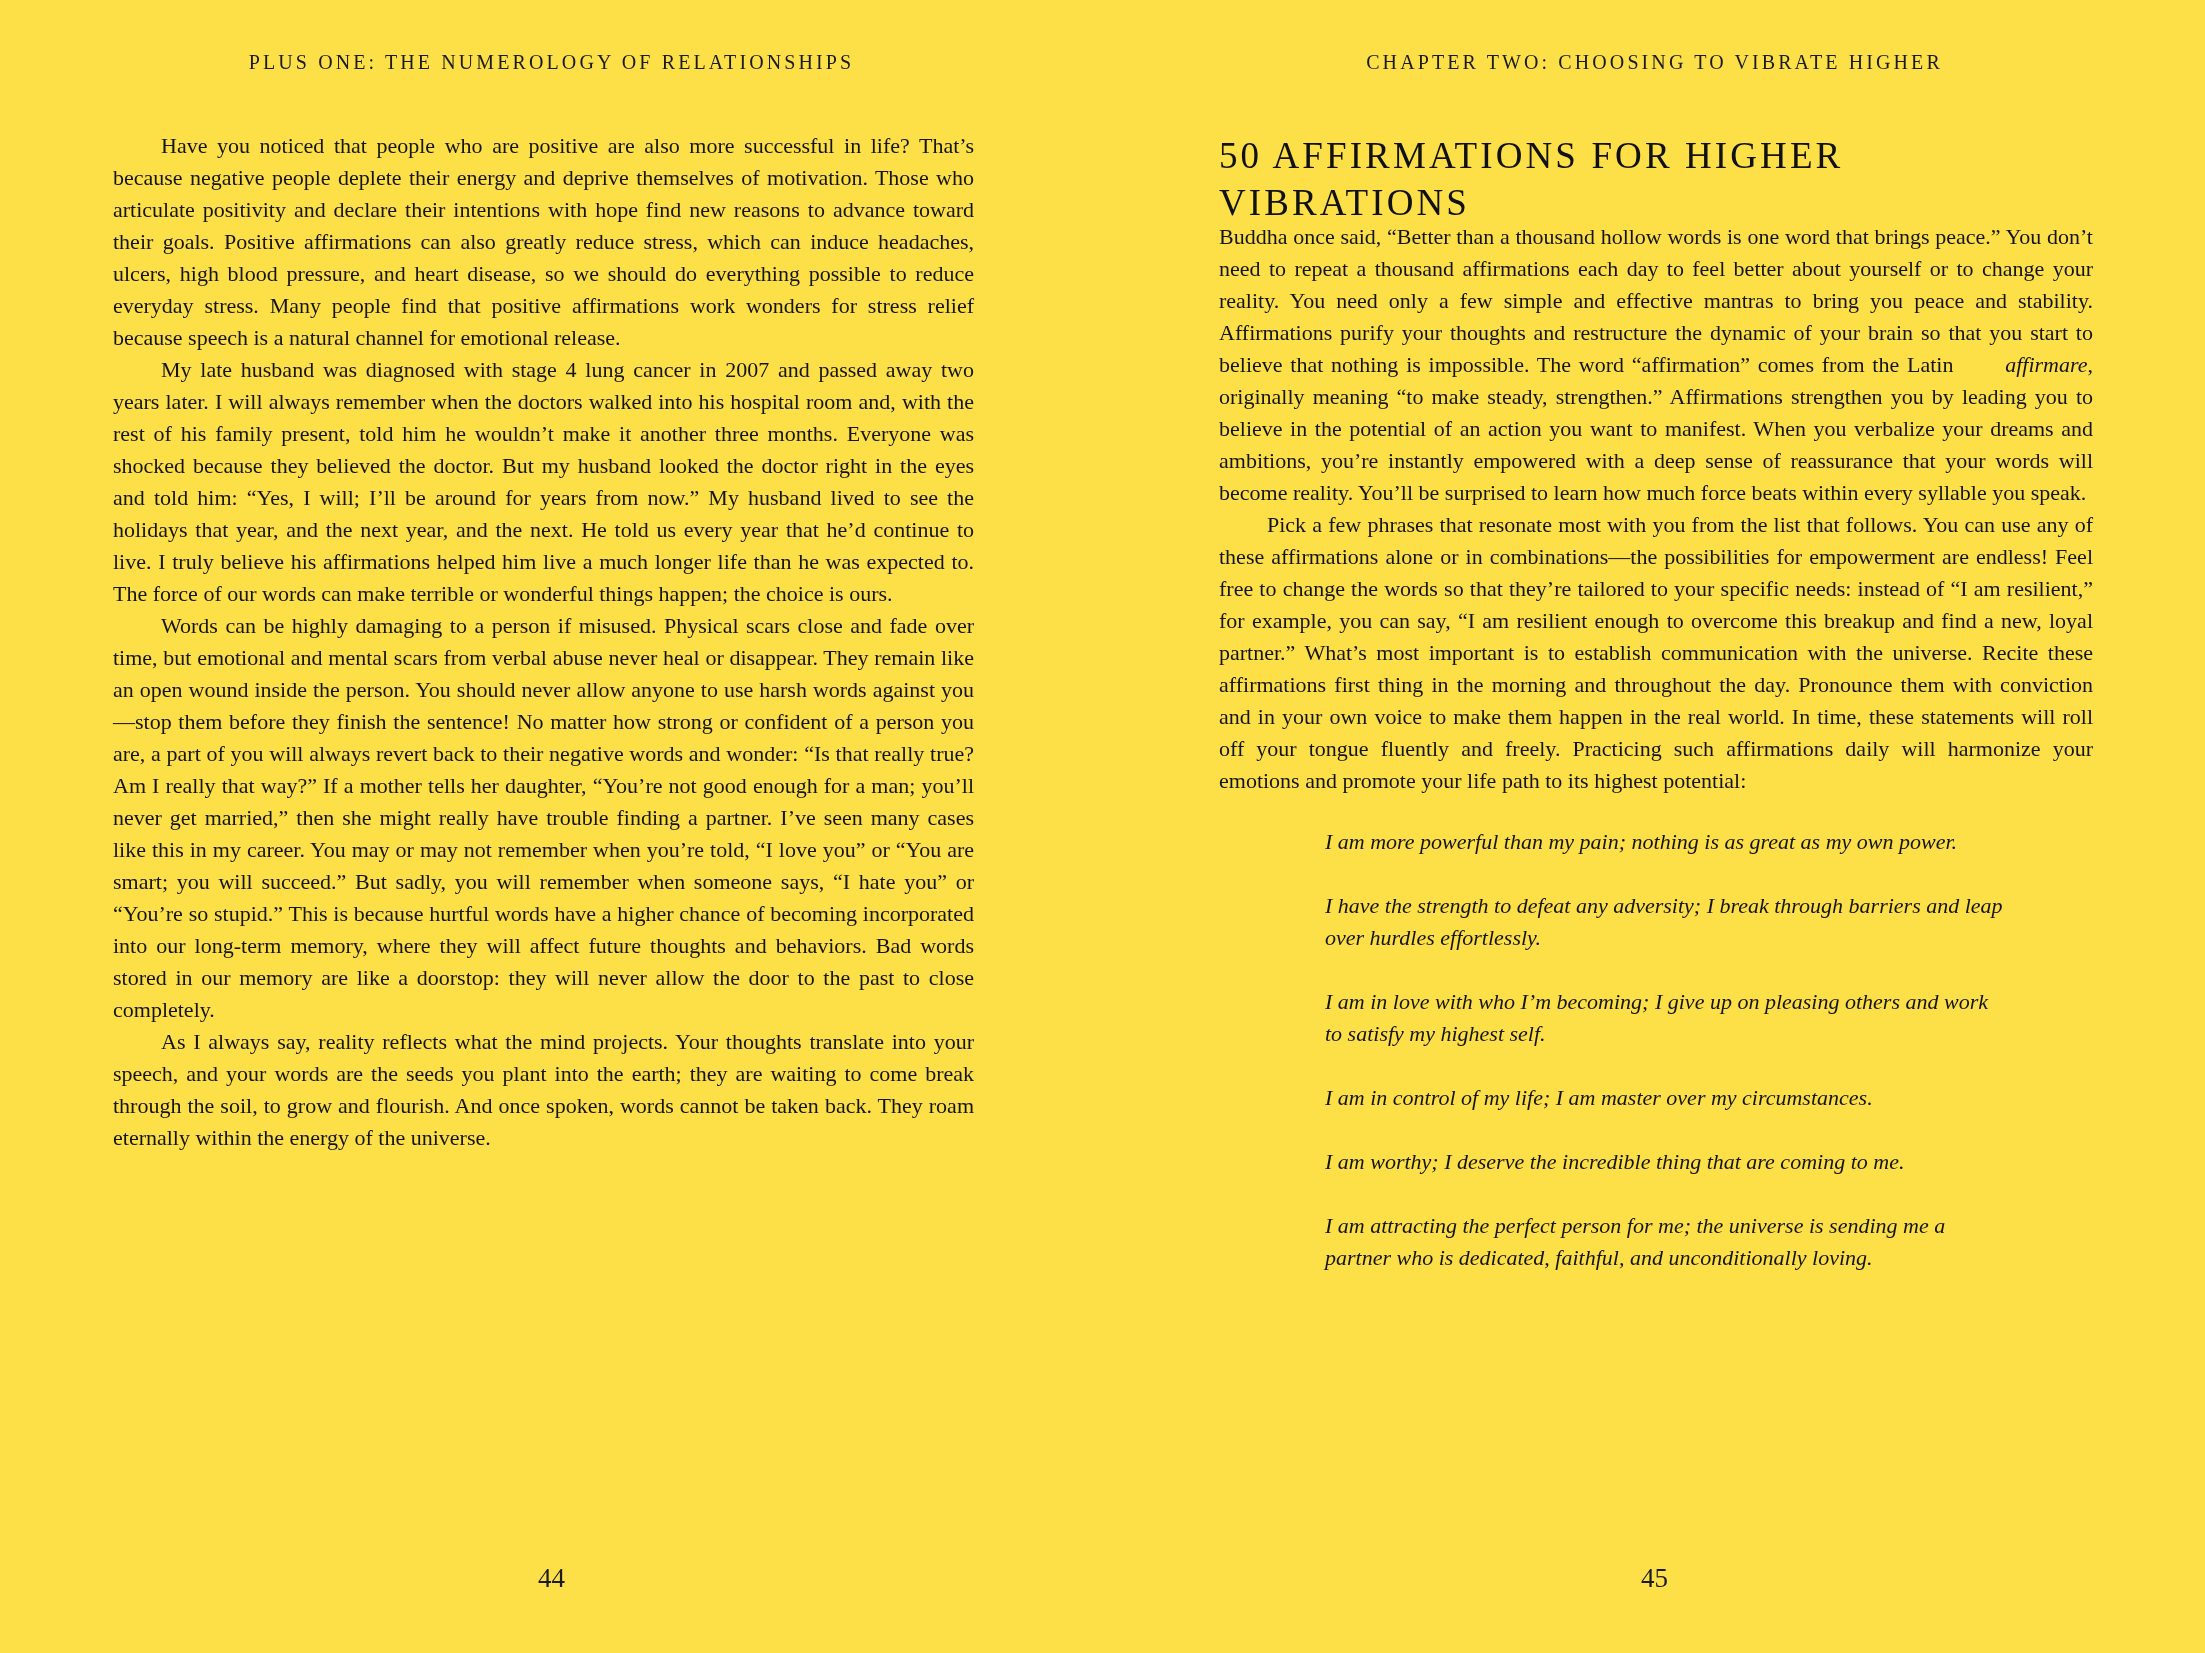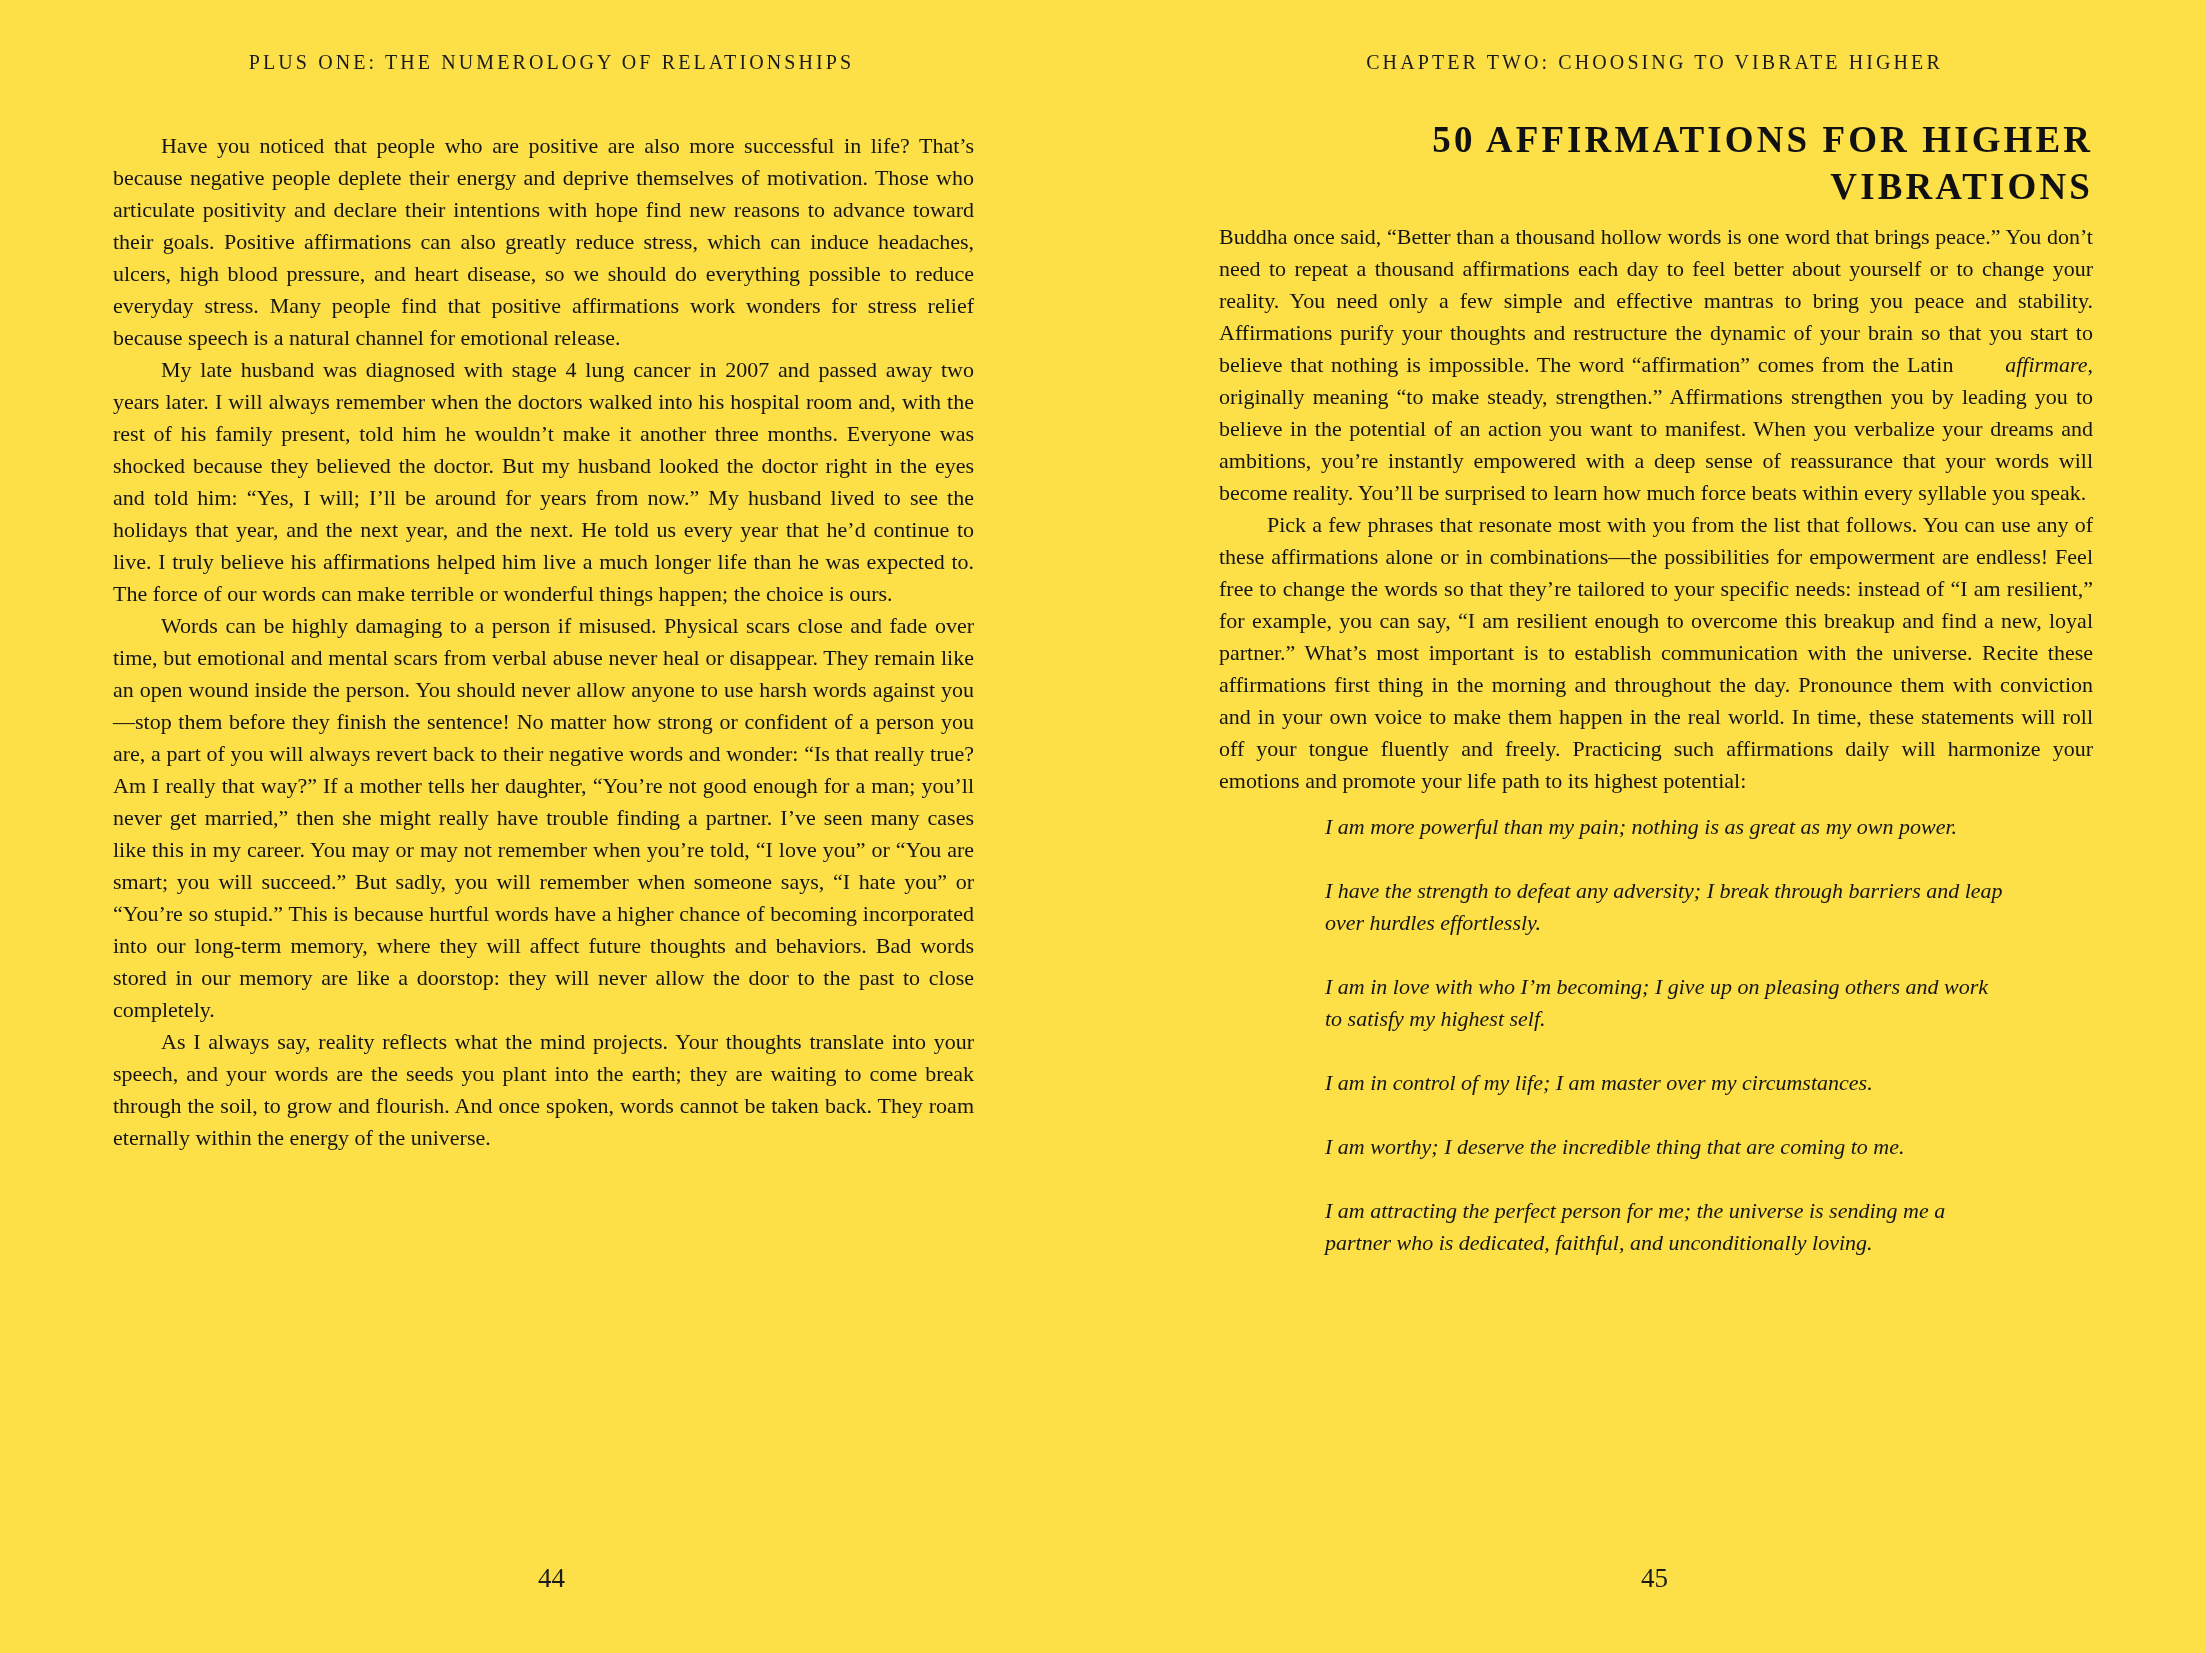--- a/index.html
+++ b/index.html
@@ -55,33 +55,33 @@
 
   .body-par {
     margin: 0;
     text-align: justify;
     text-indent: 48px;
   }
   .body-par.no-indent { text-indent: 0; }
 
   .chapter-title {
     position: absolute;
-    top: 116px;
+    top: 132px;
     left: 116px;
     width: 874px;
-    text-align: right;
+    text-align: left;
     font-size: 37px;
-    font-weight: bold;
+    font-weight: normal;
     line-height: 47px;
     letter-spacing: 3.1px;
     color: #111111;
   }
 
   .affirmations {
-    margin-top: 14px;
+    margin-top: 29px;
     margin-left: 106px;
     width: 683px;
     font-family: Liberation Serif, serif;
   }
   .affirmation {
     font-style: italic;
     font-size: 22px;
     line-height: 32px;
     margin: 0 0 32px 0;
     text-align: left;

